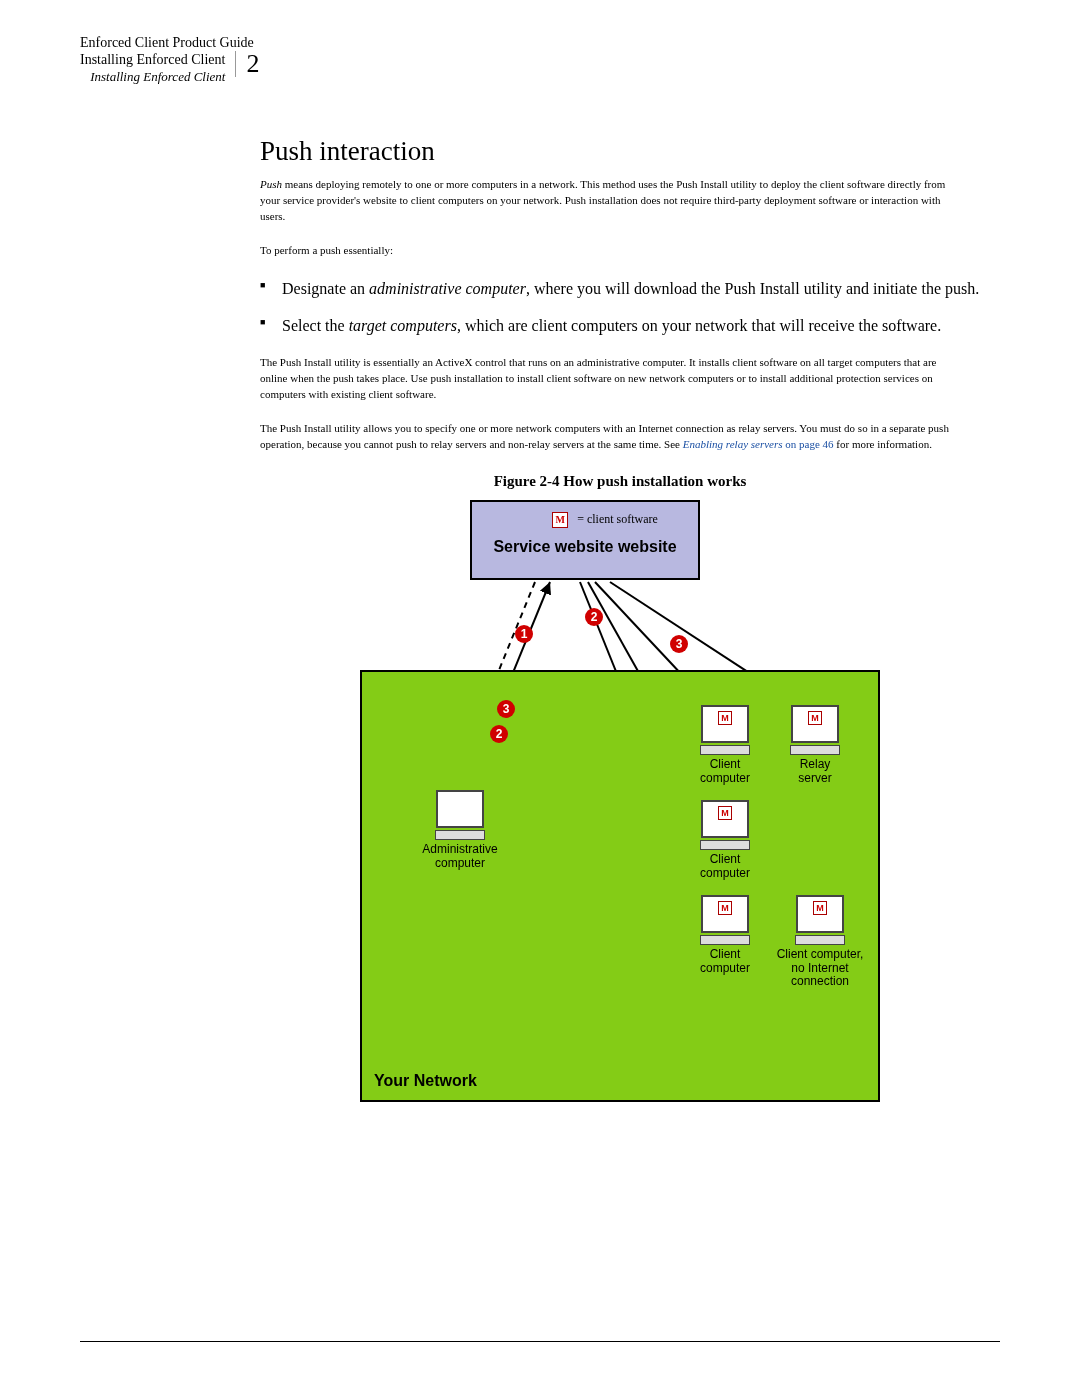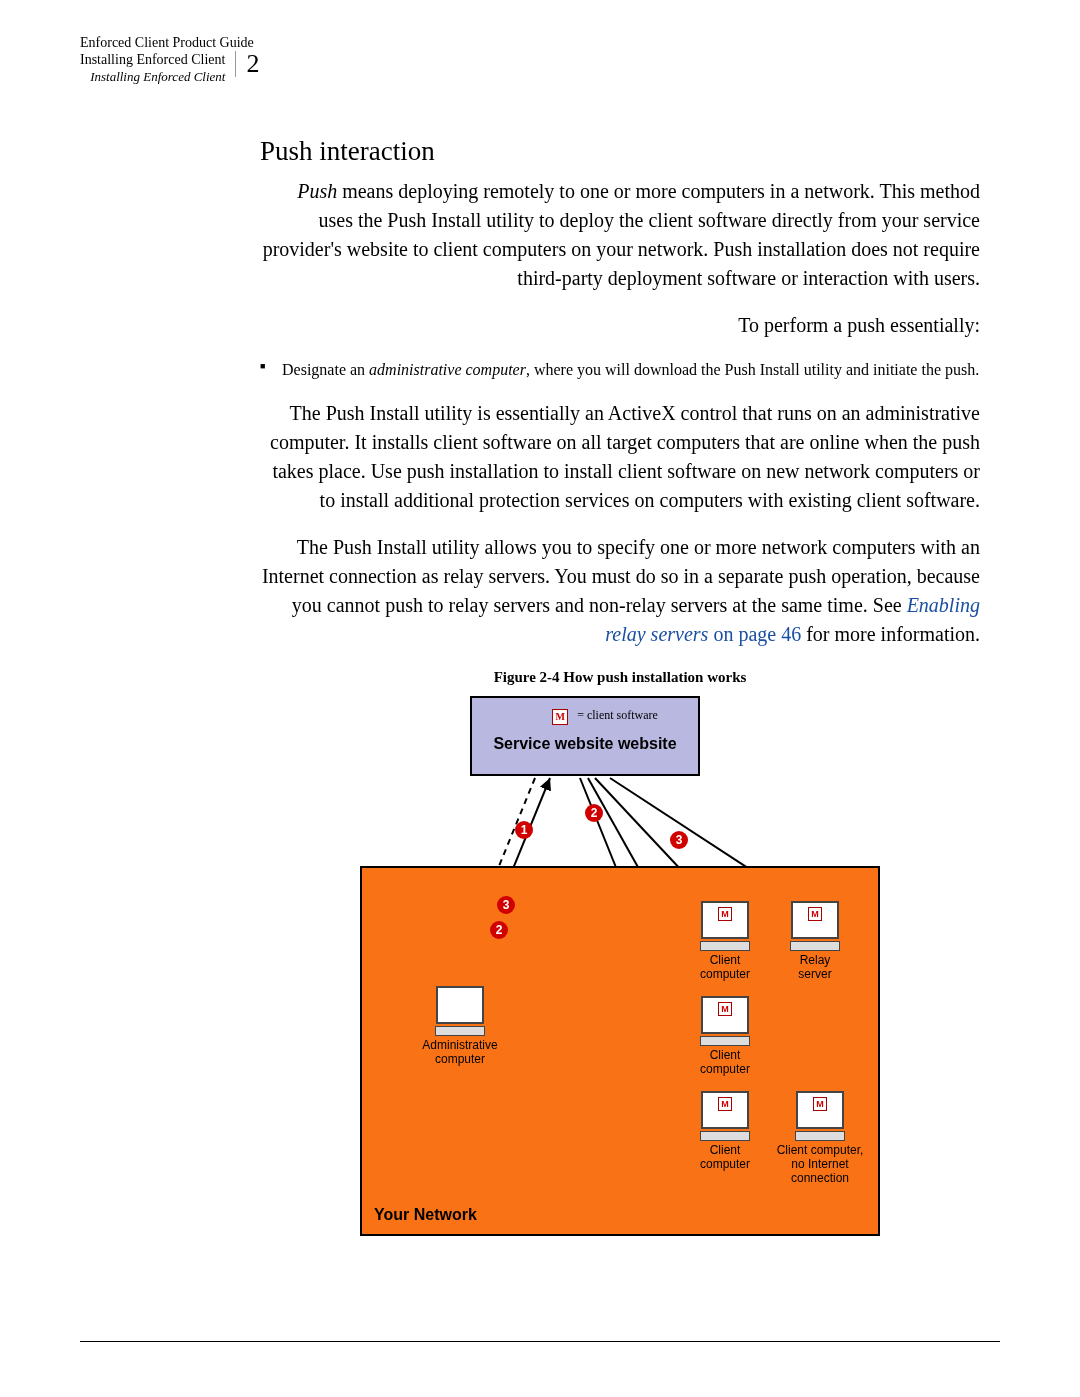--- a/index.html
+++ b/index.html
@@ -51,24 +51,24 @@
     margin-left: 180px;
     margin-right: 20px;
   }
   h2 {
     font-family: Georgia, serif;
     font-weight: normal;
     font-size: 27px;
     margin: 0 0 10px 0;
   }
   p {
-    font-size: 20px;
+    font-size: 11px;
     line-height: 1.45;
-    margin: 0 0 18px 0;
-    text-align: right;
+    margin: 0 16px 18px 0;
+    text-align: left;
   }
   ul {
     list-style: none;
     padding: 0;
     margin: 0 0 18px 0;
   }
   li {
     position: relative;
     padding-left: 22px;
     font-size: 16px;
@@ -148,22 +148,22 @@
     font-size: 10px;
     line-height: 14px;
     vertical-align: middle;
     margin-right: 6px;
   }
   .yn-box {
     position: absolute;
     left: 0;
     top: 170px;
     width: 520px;
-    height: 370px;
-    background: #f97316;
+    height: 432px;
+    background: #84cc16;
     border: 2px solid #000;
     box-sizing: border-box;
   }
   .yn-title {
     position: absolute;
     left: 12px;
     bottom: 10px;
     font-family: Arial, sans-serif;
     font-weight: bold;
     font-size: 16px;
@@ -239,20 +239,23 @@
     <p>
       <span class="italic">Push</span><span> means deploying remotely to one or more computers in a network. This method uses the Push Install utility to deploy the client software directly from your service provider's website to client computers on your network. Push installation does not require third-party deployment software or interaction with users.</span>
     </p>
 
     <p>To perform a push essentially:</p>
 
     <ul>
       <li>
         <span>Designate an </span><span class="italic">administrative computer</span><span>, where you will download the Push Install utility and initiate the push.</span>
       </li>
+      <li>
+        <span>Select the </span><span class="italic">target computers</span><span>, which are client computers on your network that will receive the software.</span>
+      </li>
     </ul>
 
     <p>The Push Install utility is essentially an ActiveX control that runs on an administrative computer. It installs client software on all target computers that are online when the push takes place. Use push installation to install client software on new network computers or to install additional protection services on computers with existing client software.</p>
 
     <p>
       <span>The Push Install utility allows you to specify one or more network computers with an Internet connection as relay servers. You must do so in a separate push operation, because you cannot push to relay servers and non-relay servers at the same time. See </span><a href="#" class="link"><span>Enabling relay servers</span><span style="font-style:normal;color:#1a4fa3"> on page 46</span></a><span> for more information.</span>
     </p>
 
     <div class="figure-caption">Figure 2-4  How push installation works</div>
 

